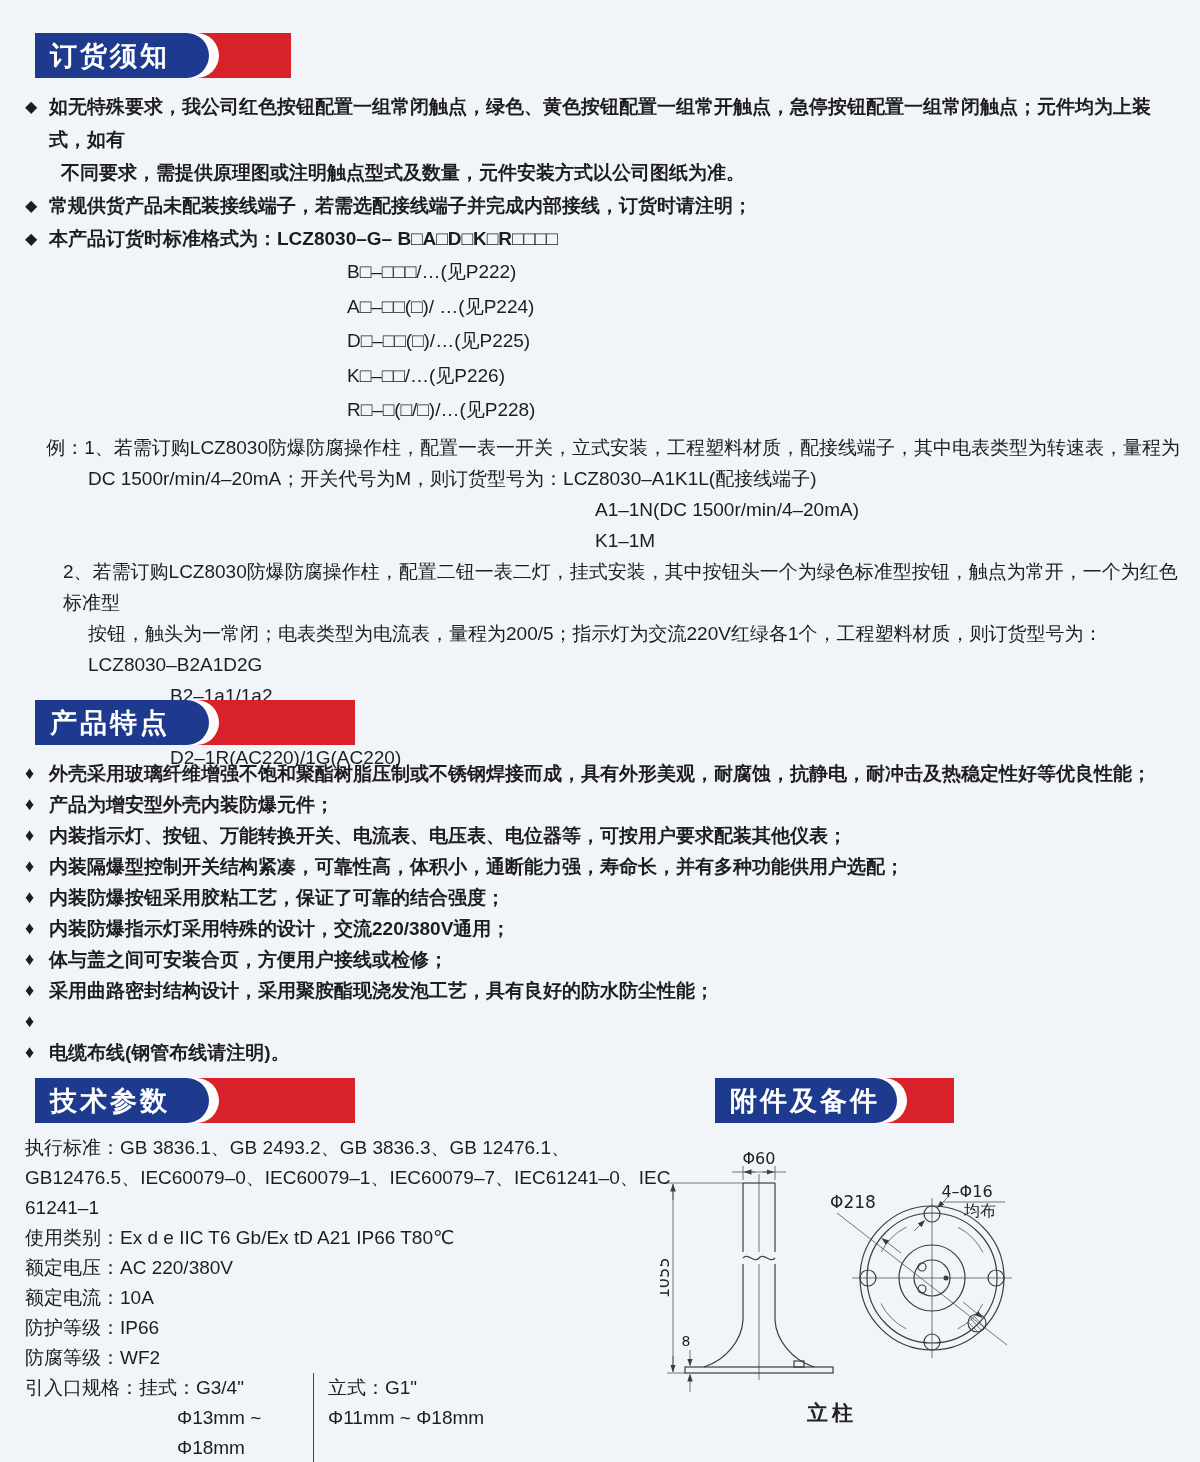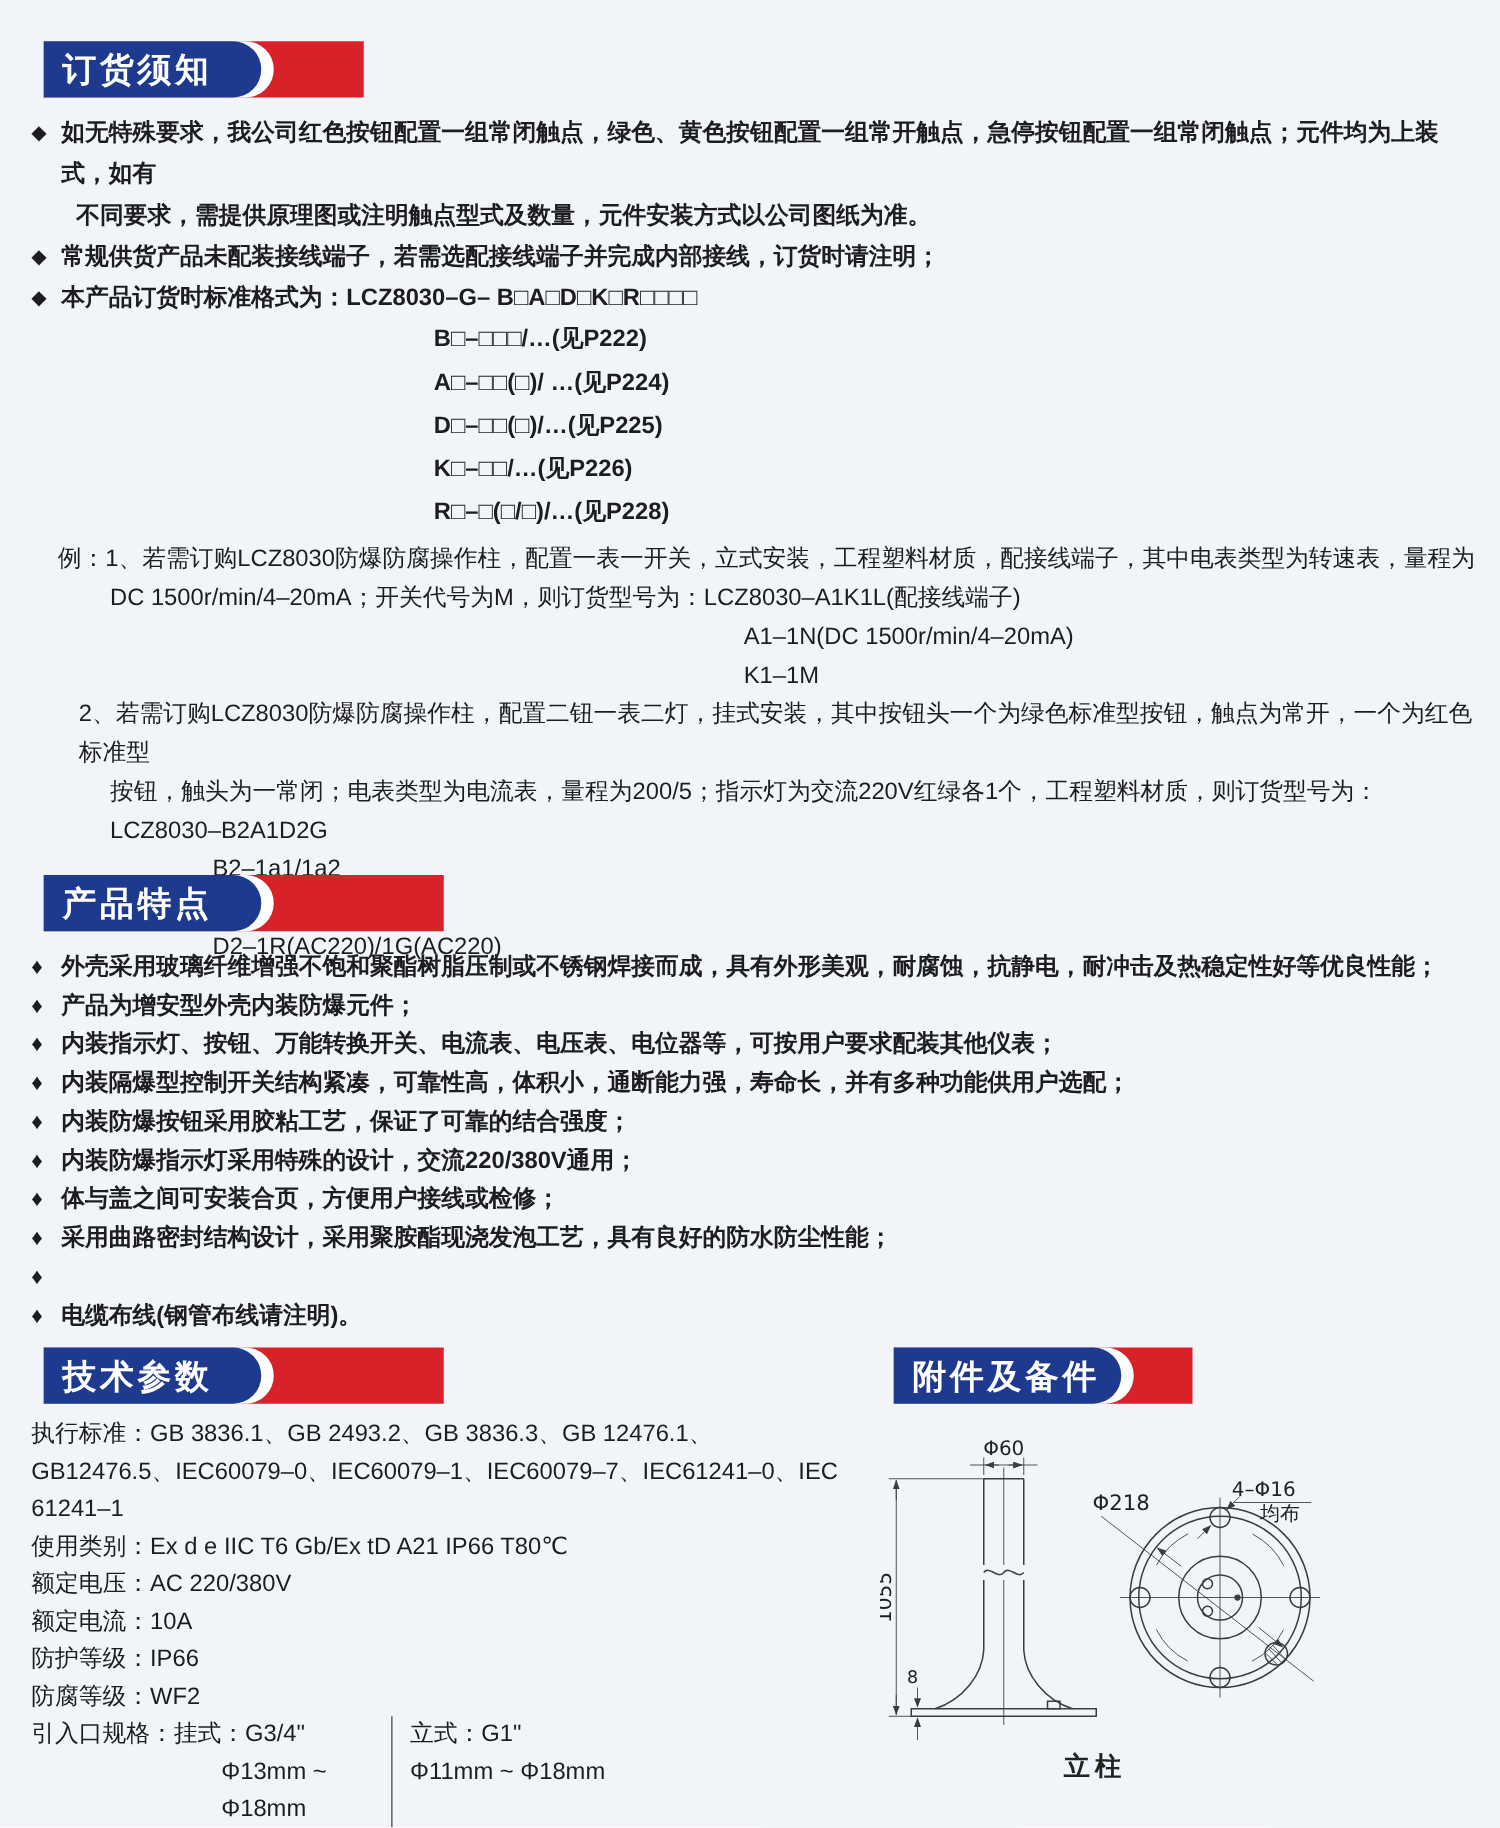--- a/index.html
+++ b/index.html
@@ -19,42 +19,42 @@
   .hdr-blue  { position:absolute; left:0; top:0; bottom:0; background:#1e3a8e;
                border-radius:0 24px 24px 0; display:flex; align-items:center;
                padding-left:15px; box-sizing:border-box;
                color:#ffffff; font-size:27px; font-weight:bold; letter-spacing:3px; }
 
   
   .ord-body { position:absolute; left:25px; top:90px; width:1155px; font-size:19px; line-height:33px; }
   .ord-row  { display:flex; font-weight:600; }
   .ord-row .dia { width:24px; flex:0 0 auto; font-size:16px; }
   .ord-cont { padding-left:36px; font-weight:600; }
-  .fmt-line { margin-left:322px; line-height:34.5px; font-weight:700; }
+  .fmt-line { margin-left:322px; line-height:34.5px; font-weight:400; }
   .ex-block { margin-top:4px; line-height:31px; font-weight:500; }
   .ind0 { padding-left:0;text-align:right; }
   .ind1 { padding-left:63px; }
   .ind1b{ padding-left:38px; }
   .ind2 { padding-left:570px; }
   .ind3 { padding-left:145px; }
 
   
   .feat-body { position:absolute; left:25px; top:758px; width:1155px; font-size:19px; line-height:31px; }
   .feat-row  { display:flex; font-weight:600; }
   .feat-row .dia { width:24px; flex:0 0 auto; font-size:18px; }
 
   
   .tech-body { position:absolute; left:25px; top:1133px; width:660px; font-size:19px; line-height:30px; font-weight:500; }
   .inlet { display:flex; margin-top:0; }
   .inlet-col1 { width:288px; }
   .inlet-col1 .l2 { padding-left:152px; }
   .inlet-col2 { border-left:1.5px solid #444; padding-left:14px; }
 
   
-  .drawing { position:absolute; left:704px; top:1140px; width:480px; height:310px; }
+  .drawing { position:absolute; left:660px; top:1140px; width:480px; height:310px; }
   svg text { font-family:"DejaVu Sans","Liberation Sans",sans-serif; fill:#222; }
   .dline { stroke:#3c3c3c; stroke-width:1.2; fill:none; }
   .tline { stroke:#3c3c3c; stroke-width:0.7; fill:none; }
 </style>
 </head>
 <body>
 
 <div class="page">
 
   <div class="sec-hdr" style="left:35px; top:33px; width:256px;">

